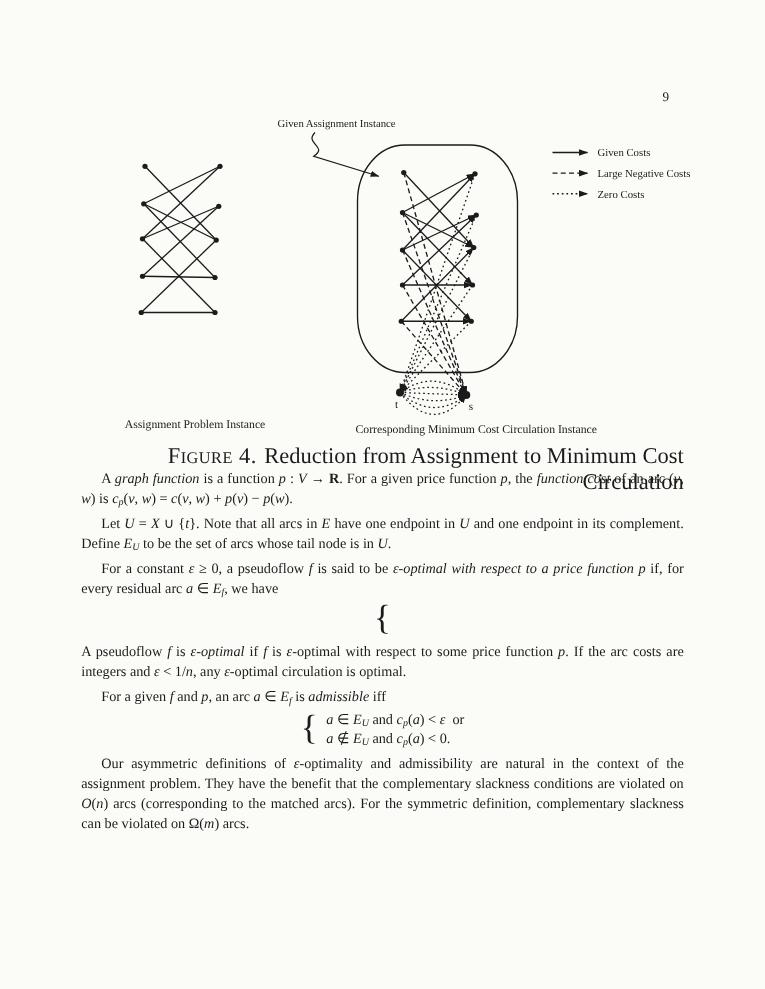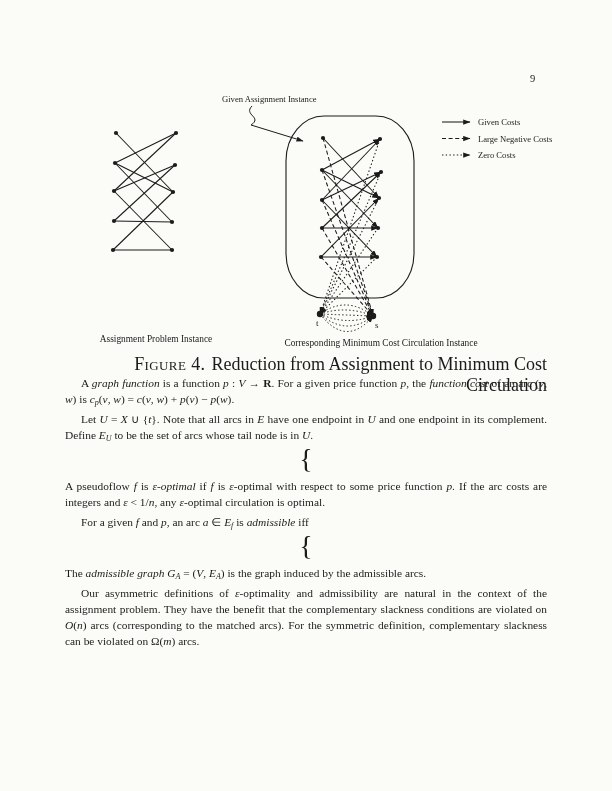--- a/index.html
+++ b/index.html
@@ -109,29 +109,33 @@
       <text x="381" y="261" font-size="9.4" fill="#1b1b1b" text-anchor="middle">Corresponding Minimum Cost Circulation Instance</text>
     </svg>
 
   <div class="fig-caption">
     <span class="fig-label">Figure 4.</span><span>Reduction from Assignment to Minimum Cost Circulation</span>
   </div>
 
   <div class="body-text">
     <p class="indent">A <i>graph function</i> is a function <i>p</i> : <i>V</i> → <b>R</b>. For a given price function <i>p</i>, the <i>function cost</i> of an arc (<i>v</i>, <i>w</i>) is <i>c<sub>p</sub></i>(<i>v</i>, <i>w</i>) = <i>c</i>(<i>v</i>, <i>w</i>) + <i>p</i>(<i>v</i>) − <i>p</i>(<i>w</i>).</p>
     <p class="indent">Let <i>U</i> = <i>X</i> ∪ {<i>t</i>}. Note that all arcs in <i>E</i> have one endpoint in <i>U</i> and one endpoint in its complement. Define <i>E<sub>U</sub></i> to be the set of arcs whose tail node is in <i>U</i>.</p>
+    <p class="indent">For a constant <i>ε</i> ≥ 0, a pseudoflow <i>f</i> is said to be <i>ε-optimal with respect to a price function p</i> if, for every residual arc <i>a</i> ∈ <i>E<sub>f</sub></i>, we have</p>
 
     <div class="formula">
       <span class="brace">{</span>
     </div>
 
     <p class="noind">A pseudoflow <i>f</i> is <i>ε-optimal</i> if <i>f</i> is <i>ε</i>-optimal with respect to some price function <i>p</i>. If the arc costs are integers and <i>ε</i> &lt; 1/<i>n</i>, any <i>ε</i>-optimal circulation is optimal.</p>
     <p class="indent">For a given <i>f</i> and <i>p</i>, an arc <i>a</i> ∈ <i>E<sub>f</sub></i> is <i>admissible</i> iff</p>
 
     <div class="formula">
       <span class="brace">{</span>
+      <div class="flines">
+        <div><i>a</i> ∈ <i>E<sub>U</sub></i> and <i>c<sub>p</sub></i>(<i>a</i>) &lt; <i>ε</i> &nbsp;or</div>
+        <div><i>a</i> ∉ <i>E<sub>U</sub></i> and <i>c<sub>p</sub></i>(<i>a</i>) &lt; 0.</div>
+      </div>
     </div>
 
-    <p class="noind">The <i>admissible graph</i> <i>G<sub>A</sub></i> = (<i>V</i>, <i>E<sub>A</sub></i>) is the graph induced by the admissible arcs.</p>
     <p class="indent">Our asymmetric definitions of <i>ε</i>-optimality and admissibility are natural in the context of the assignment problem. They have the benefit that the complementary slackness conditions are violated on <i>O</i>(<i>n</i>) arcs (corresponding to the matched arcs). For the symmetric definition, complementary slackness can be violated on Ω(<i>m</i>) arcs.</p>
   </div>
 
 </div>
 
 </body></html>

